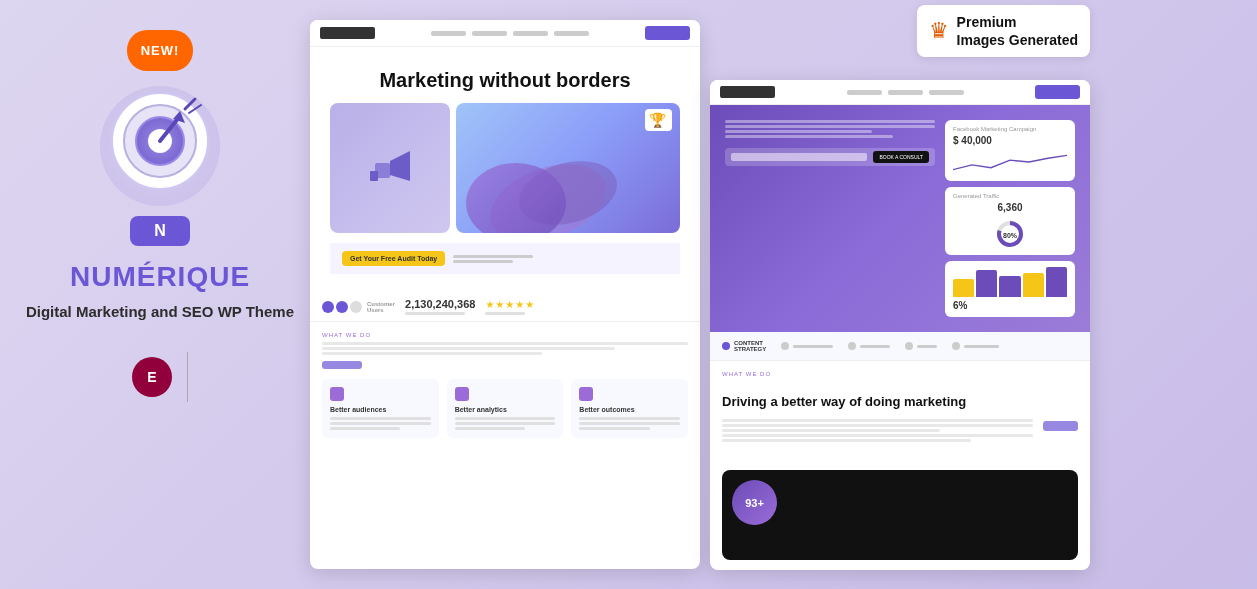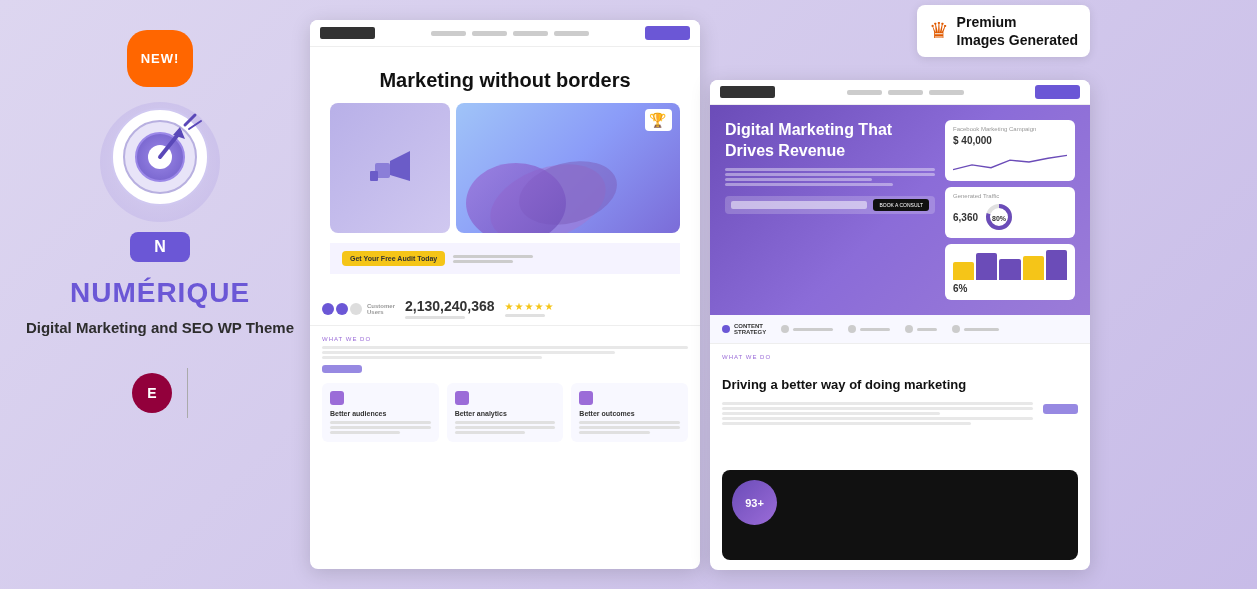--- a/index.html
+++ b/index.html
@@ -32,21 +32,21 @@
       align-items: center;
       padding-top: 10px;
       position: relative;
     }
 
     .new-badge {
       background: #ff6600;
       color: white;
       font-weight: bold;
       font-size: 13px;
-      padding: 21px 14px;
+      padding: 13px 14px;
       border-radius: 20px;
       margin-bottom: 10px;
       letter-spacing: 1px;
     }
 
     .logo-icon {
       width: 130px;
       height: 130px;
       position: relative;
       margin-bottom: 15px;
@@ -283,21 +283,21 @@
     .stat-dot {
       width: 12px;
       height: 12px;
       border-radius: 50%;
       background: #ddd;
     }
 
     .stat-dot.filled { background: #6b57d6; }
 
     .stat-number {
-      font-size: 14px;
+      font-size: 11px;
       font-weight: 900;
       color: #333;
     }
 
     .stat-stars {
       color: #f5c518;
       font-size: 10px;
       letter-spacing: 1px;
     }
 
@@ -823,21 +823,20 @@
         <div class="mockup-nav-items">
           <div class="mockup-nav-item"></div>
           <div class="mockup-nav-item"></div>
           <div class="mockup-nav-item"></div>
         </div>
         <div class="mockup-cta-btn" style="background:#6b57d6;"></div>
       </div>
 
       <div class="right-hero-section">
         <div class="right-hero-text">
-          <div class="right-hero-title">Digital Marketing That Drives Revenue</div>
           <div class="right-hero-desc">
             <div class="right-hero-desc-line"></div>
             <div class="right-hero-desc-line"></div>
             <div class="right-hero-desc-line" style="width:70%;"></div>
             <div class="right-hero-desc-line" style="width:80%;"></div>
           </div>
           <div class="right-hero-input">
             <div class="right-hero-input-field"></div>
             <div class="right-hero-input-btn">BOOK A CONSULT</div>
           </div>
@@ -850,21 +849,21 @@
             <div class="metrics-card-value">$ 40,000</div>
             <div class="chart-container">
               <svg width="100%" height="25" viewBox="0 0 120 25">
                 <polyline points="0,20 20,15 40,18 60,10 80,12 100,8 120,5" fill="none" stroke="#6b4cb8" stroke-width="1.5"></polyline>
               </svg>
             </div>
           </div>
 
           <div class="metrics-card">
             <div class="metrics-card-title">Generated Traffic</div>
-            <div style="display:flex;align-items:center;gap:6px;">
+            <div style="display:flex;align-items:center;gap:6px;flex-direction:column;">
               <div class="metrics-card-value">6,360</div>
               <svg width="30" height="30" viewBox="0 0 30 30">
                 <circle cx="15" cy="15" r="11" fill="none" stroke="#e0e0e0" stroke-width="4"></circle>
                 <circle cx="15" cy="15" r="11" fill="none" stroke="#6b4cb8" stroke-width="4" stroke-dasharray="55 15" stroke-dashoffset="0" transform="rotate(-90 15 15)"></circle>
                 <text x="15" y="19" text-anchor="middle" font-size="7" font-weight="bold" fill="#333">80%</text>
               </svg>
             </div>
           </div>
 
           <div class="metrics-card">

